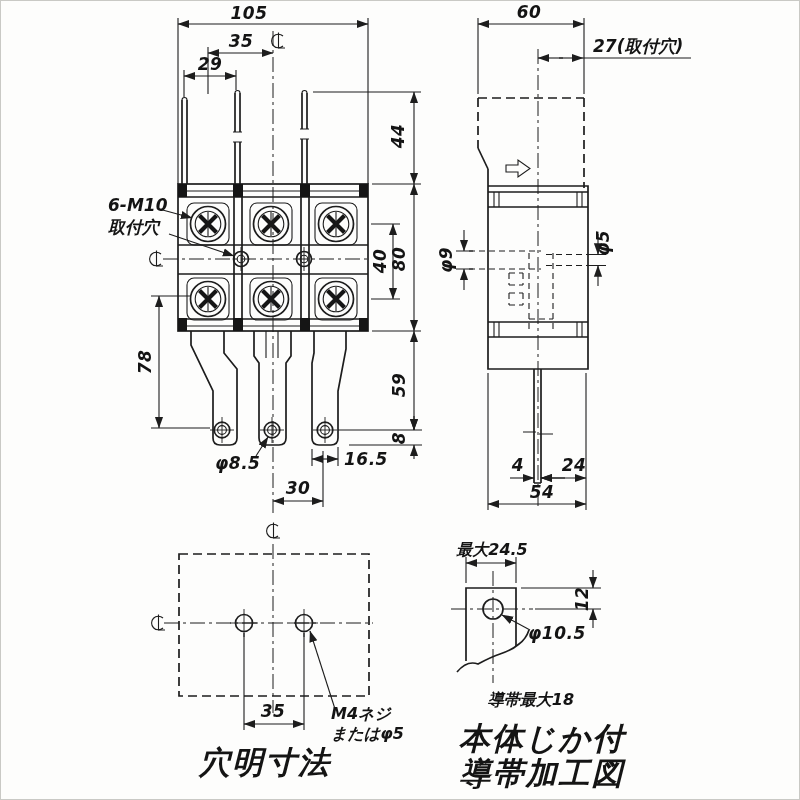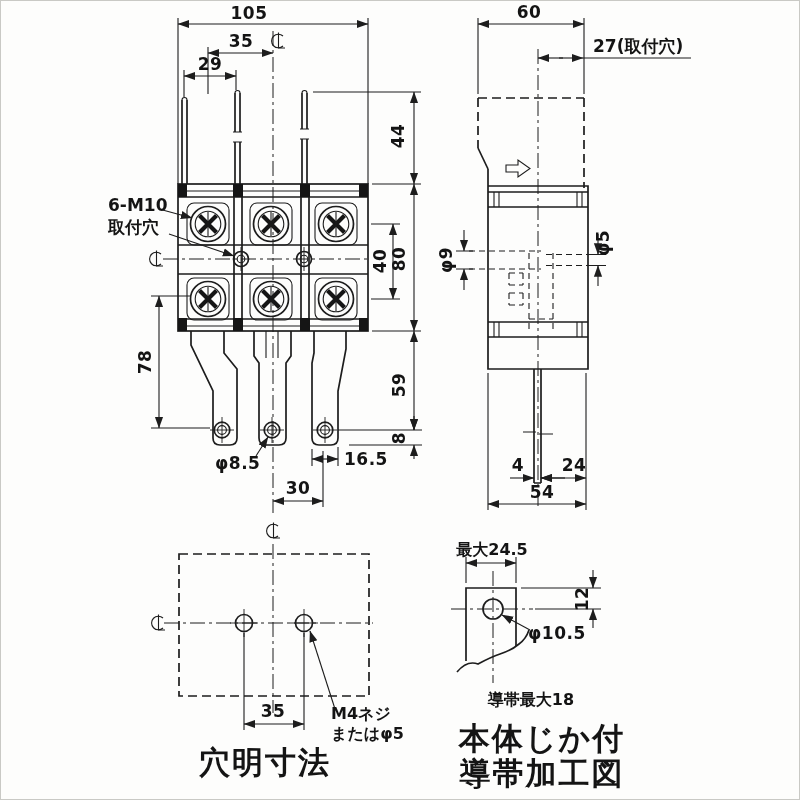--- a/index.html
+++ b/index.html
@@ -1,16 +1,16 @@
 <!DOCTYPE html>
 <html><head>
 <meta charset="utf-8">
 <style>
   html,body{margin:0;padding:0;background:#e9e9e7;}
-  .page{position:relative;width:800px;height:800px;background:#fdfdfc;border:1px solid #c9c9c5;box-sizing:border-box;overflow:hidden;}
+  .page{position:relative;width:800px;height:800px;background:#fdfdfc;border:1px solid #c9c9c5;box-sizing:border-box;overflow:hidden;font-style:italic;}
   svg{position:absolute;left:0;top:0;}
   .ln{stroke:#1d1d1d;stroke-width:1.7;fill:none;}
   .tn{stroke:#1d1d1d;stroke-width:1.1;fill:none;}
   .hair{stroke:#1d1d1d;stroke-width:0.9;fill:none;}
   .dash{stroke-dasharray:9 5;}
   .dash2{stroke-dasharray:6 4;}
   .cl{stroke:#1d1d1d;stroke-width:1;fill:none;stroke-dasharray:15 4 3 4;}
   .tab{fill:#151515;stroke:none;}
   .xslot{stroke:#151515;stroke-width:4.2;fill:none;}
   text{font-family:"DejaVu Sans","Liberation Sans",sans-serif;fill:#141414;}

